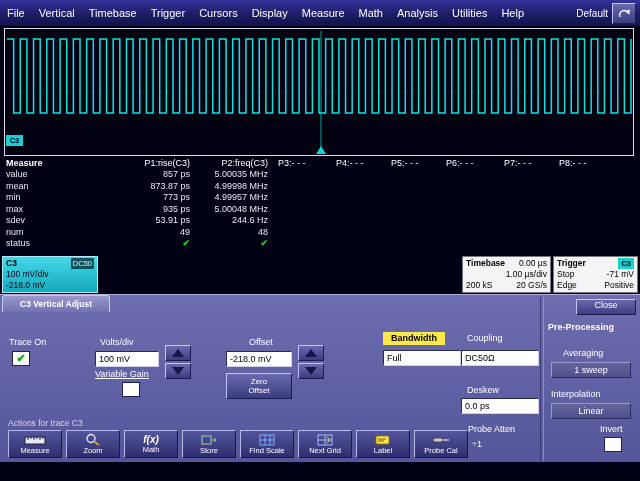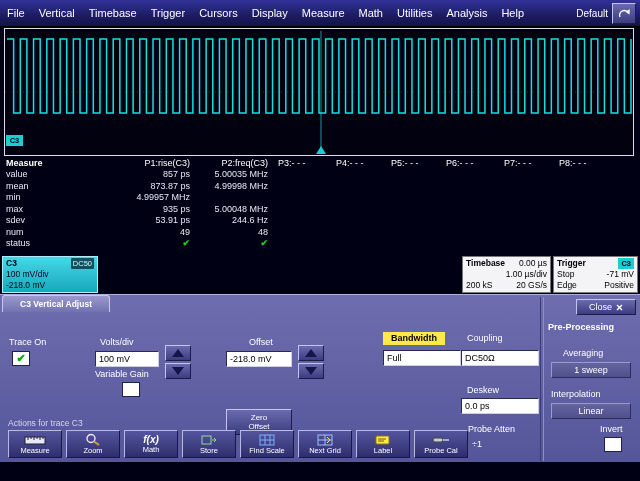--- a/index.html
+++ b/index.html
@@ -132,22 +132,22 @@
 
   <div id="menubar">
     <span class="menu-item">File</span>
     <span class="menu-item">Vertical</span>
     <span class="menu-item">Timebase</span>
     <span class="menu-item">Trigger</span>
     <span class="menu-item">Cursors</span>
     <span class="menu-item">Display</span>
     <span class="menu-item">Measure</span>
     <span class="menu-item">Math</span>
+    <span class="menu-item">Analysis</span>
     <span class="menu-item">Utilities</span>
-    <span class="menu-item">Analysis</span>
     <span class="menu-item">Help</span>
     <span class="spacer"></span>
     <span class="default-label">Default</span>
     <span class="undo-btn">
       <svg width="14" height="12" viewBox="0 0 14 12">
         <path d="M3 10 A4.6 4.6 0 1 1 11.5 6.5" fill="none" stroke="#fff" stroke-width="1.4"></path>
         <path d="M12.8 2.2 L12.5 7.6 L8.4 4.6 Z" fill="#fff"></path>
       </svg>
     </span>
   </div>
@@ -179,20 +179,21 @@
       <span class="c r">857 ps</span>
       <span class="c r">5.00035 MHz</span>
     </div>
     <div class="mrow">
       <span class="c l">mean</span>
       <span class="c r">873.87 ps</span>
       <span class="c r">4.99998 MHz</span>
     </div>
     <div class="mrow">
       <span class="c l">min</span>
+      <span class="c r">773 ps</span>
       <span class="c r">4.99957 MHz</span>
     </div>
     <div class="mrow">
       <span class="c l">max</span>
       <span class="c r">935 ps</span>
       <span class="c r">5.00048 MHz</span>
     </div>
     <div class="mrow">
       <span class="c l">sdev</span>
       <span class="c r">53.91 ps</span>
@@ -248,53 +249,53 @@
     </div>
     <div class="drow">
       <span>Edge</span>
       <span>Positive</span>
     </div>
   </div>
 
   <div id="dialog">
     <div class="tab">C3 Vertical Adjust</div>
 
-    <div class="btn3d" style="right:4px; top:4px; width:60px; height:16px; gap:4px;">
+    <div class="btn3d" style="right:4px; top:4px; width:60px; height:16px; gap:4px;flex-direction:column;">
       <span>Close</span>
       <svg width="7" height="7" viewBox="0 0 7 7">
         <path d="M1 1 L6 6 M6 1 L1 6" stroke="#fff" stroke-width="1.4"></path>
       </svg>
     </div>
 
     <span class="lbl" style="left:9px; top:42px;">Trace On</span>
     <span class="chk" style="left:12px; top:56px;">
       <span>✔</span>
     </span>
 
     <span class="lbl" style="left:100px; top:42px;">Volts/div</span>
     <span class="field" style="left:95px; top:56px; width:64px;">100 mV</span>
     <span class="btn3d spin" style="left:165px; top:50px;">
         <span class="tri-up"></span>
       </span>
     <span class="btn3d spin" style="left:165px; top:68px;">
         <span class="tri-down"></span>
       </span>
 
-    <span class="lbl" style="left:95px; top:74px;">Variable Gain</span>
+    <span class="lbl" style="left:95px; top:74px;text-decoration:underline;">Variable Gain</span>
     <span class="chk" style="left:122px; top:87px;"></span>
 
     <span class="lbl" style="left:249px; top:42px;">Offset</span>
     <span class="field" style="left:226px; top:56px; width:66px;">-218.0 mV</span>
     <span class="btn3d spin" style="left:298px; top:50px;">
         <span class="tri-up"></span>
       </span>
     <span class="btn3d spin" style="left:298px; top:68px;">
         <span class="tri-down"></span>
       </span>
-    <span class="btn3d" style="left:226px; top:78px; width:66px; height:26px; font-size:8px; text-align:center; line-height:9px; padding:1px;margin-top:36px;">
+    <span class="btn3d" style="left:226px; top:78px; width:66px; height:26px; font-size:8px; text-align:center; line-height:9px; padding:1px;">
       <span style="width:34px;">Zero Offset</span>
     </span>
 
     <span class="hl-label" style="left:383px; top:37px; width:62px;">Bandwidth</span>
     <span class="field" style="left:383px; top:55px; width:78px;">Full</span>
 
     <span class="lbl" style="left:467px; top:38px;">Coupling</span>
     <span class="field" style="left:461px; top:55px; width:78px;">DC50Ω</span>
 
     <span class="lbl" style="left:467px; top:90px;">Deskew</span>

